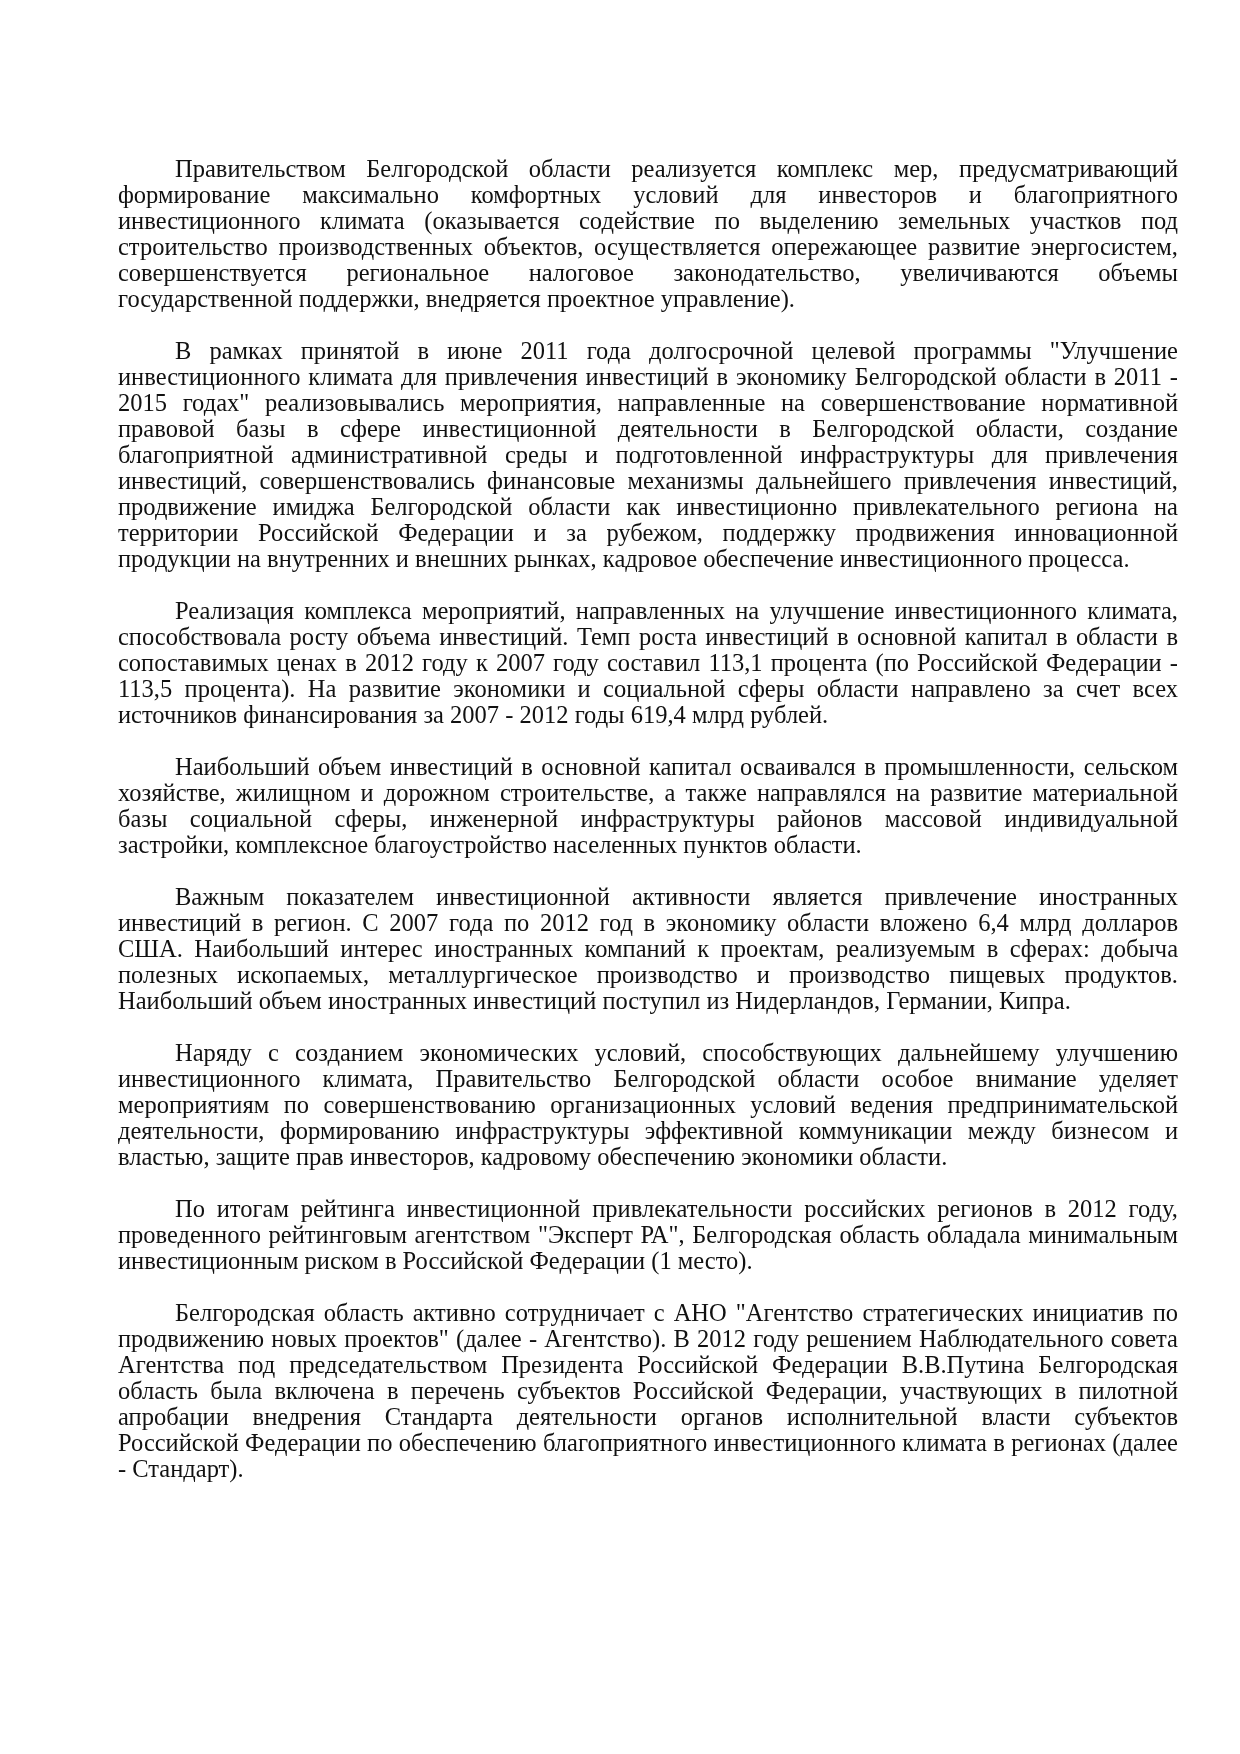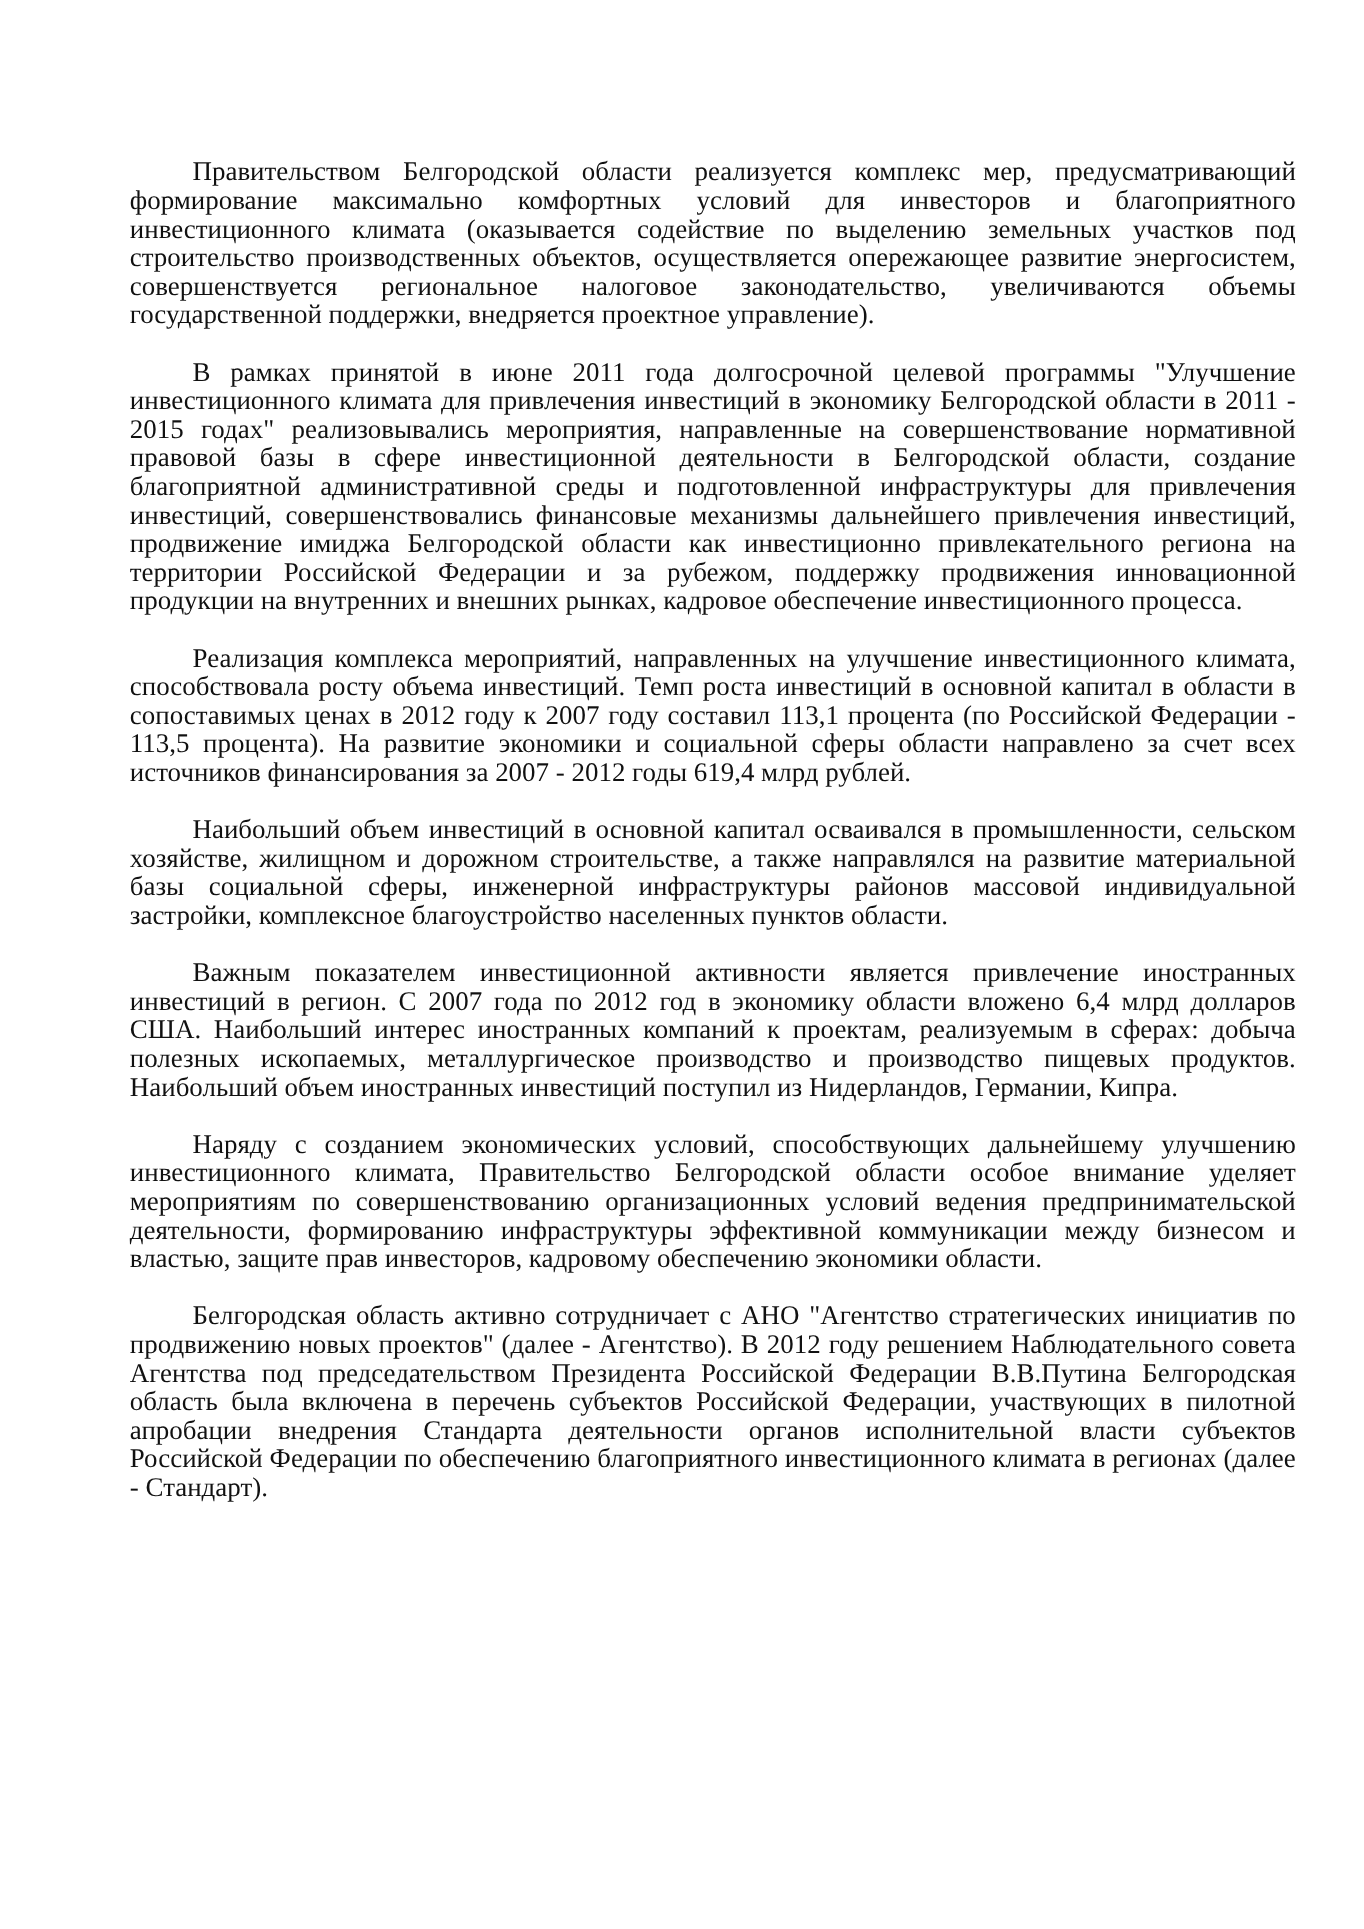--- a/index.html
+++ b/index.html
@@ -9,21 +9,21 @@
     }
     body {
       width: 1240px;
       height: 1754px;
       position: relative;
       overflow: hidden;
     }
     .page {
       position: absolute;
       left: 118px;
-      top: 144px;
+      top: 156px;
       width: 1060px;
       font-family: "Liberation Serif", "DejaVu Serif", serif;
       font-size: 24.5px;
       line-height: 26px;
       color: #111111;
     }
     .para {
       margin: 0 0 26px 0;
       text-align: justify;
       text-indent: 57px;
@@ -33,14 +33,15 @@
 </head>
 <body>
 
 <div class="page">
   <p class="para">Правительством Белгородской области реализуется комплекс мер, предусматривающий формирование максимально комфортных условий для инвесторов и благоприятного инвестиционного климата (оказывается содействие по выделению земельных участков под строительство производственных объектов, осуществляется опережающее развитие энергосистем, совершенствуется региональное налоговое законодательство, увеличиваются объемы государственной поддержки, внедряется проектное управление).</p>
   <p class="para">В рамках принятой в июне 2011 года долгосрочной целевой программы "Улучшение инвестиционного климата для привлечения инвестиций в экономику Белгородской области в 2011 - 2015 годах" реализовывались мероприятия, направленные на совершенствование нормативной правовой базы в сфере инвестиционной деятельности в Белгородской области, создание благоприятной административной среды и подготовленной инфраструктуры для привлечения инвестиций, совершенствовались финансовые механизмы дальнейшего привлечения инвестиций, продвижение имиджа Белгородской области как инвестиционно привлекательного региона на территории Российской Федерации и за рубежом, поддержку продвижения инновационной продукции на внутренних и внешних рынках, кадровое обеспечение инвестиционного процесса.</p>
   <p class="para">Реализация комплекса мероприятий, направленных на улучшение инвестиционного климата, способствовала росту объема инвестиций. Темп роста инвестиций в основной капитал в области в сопоставимых ценах в 2012 году к 2007 году составил 113,1 процента (по Российской Федерации - 113,5 процента). На развитие экономики и социальной сферы области направлено за счет всех источников финансирования за 2007 - 2012 годы 619,4 млрд рублей.</p>
   <p class="para">Наибольший объем инвестиций в основной капитал осваивался в промышленности, сельском хозяйстве, жилищном и дорожном строительстве, а также направлялся на развитие материальной базы социальной сферы, инженерной инфраструктуры районов массовой индивидуальной застройки, комплексное благоустройство населенных пунктов области.</p>
   <p class="para">Важным показателем инвестиционной активности является привлечение иностранных инвестиций в регион. С 2007 года по 2012 год в экономику области вложено 6,4 млрд долларов США. Наибольший интерес иностранных компаний к проектам, реализуемым в сферах: добыча полезных ископаемых, металлургическое производство и производство пищевых продуктов. Наибольший объем иностранных инвестиций поступил из Нидерландов, Германии, Кипра.</p>
   <p class="para">Наряду с созданием экономических условий, способствующих дальнейшему улучшению инвестиционного климата, Правительство Белгородской области особое внимание уделяет мероприятиям по совершенствованию организационных условий ведения предпринимательской деятельности, формированию инфраструктуры эффективной коммуникации между бизнесом и властью, защите прав инвесторов, кадровому обеспечению экономики области.</p>
+  <p class="para">По итогам рейтинга инвестиционной привлекательности российских регионов в 2012 году, проведенного рейтинговым агентством "Эксперт РА", Белгородская область обладала минимальным инвестиционным риском в Российской Федерации (1 место).</p>
   <p class="para">Белгородская область активно сотрудничает с АНО "Агентство стратегических инициатив по продвижению новых проектов" (далее - Агентство). В 2012 году решением Наблюдательного совета Агентства под председательством Президента Российской Федерации В.В.Путина Белгородская область была включена в перечень субъектов Российской Федерации, участвующих в пилотной апробации внедрения Стандарта деятельности органов исполнительной власти субъектов Российской Федерации по обеспечению благоприятного инвестиционного климата в регионах (далее - Стандарт).</p>
 </div>
 
 </body></html>

